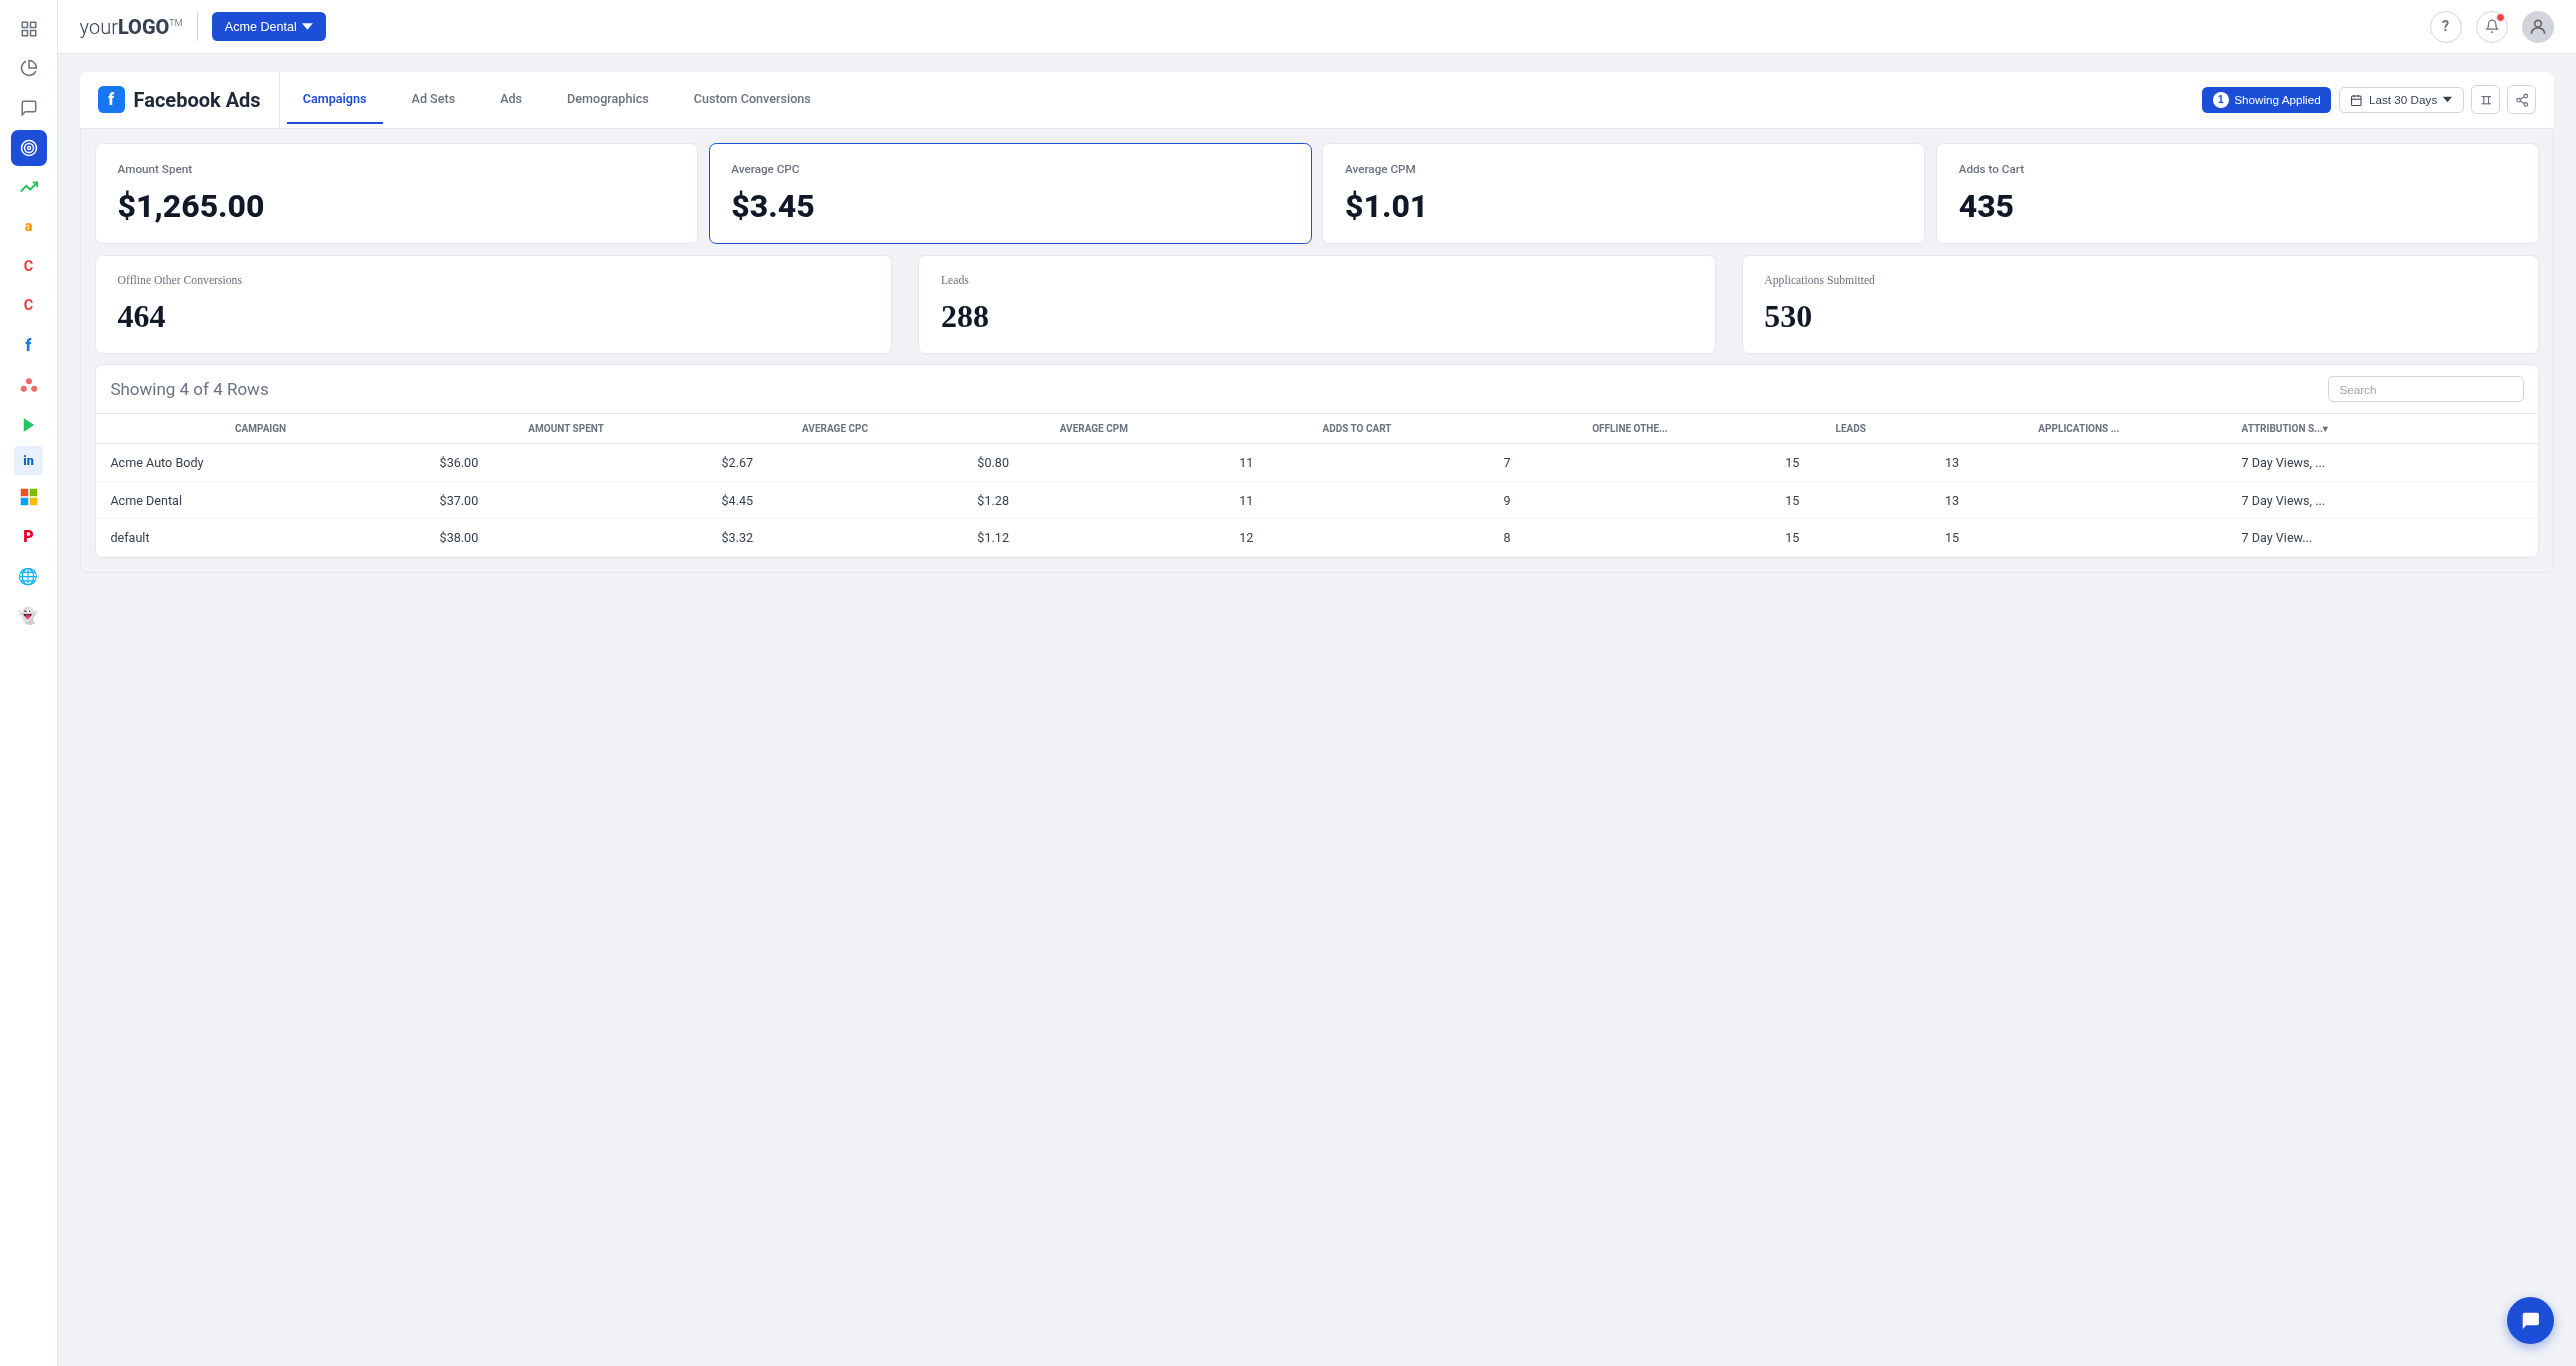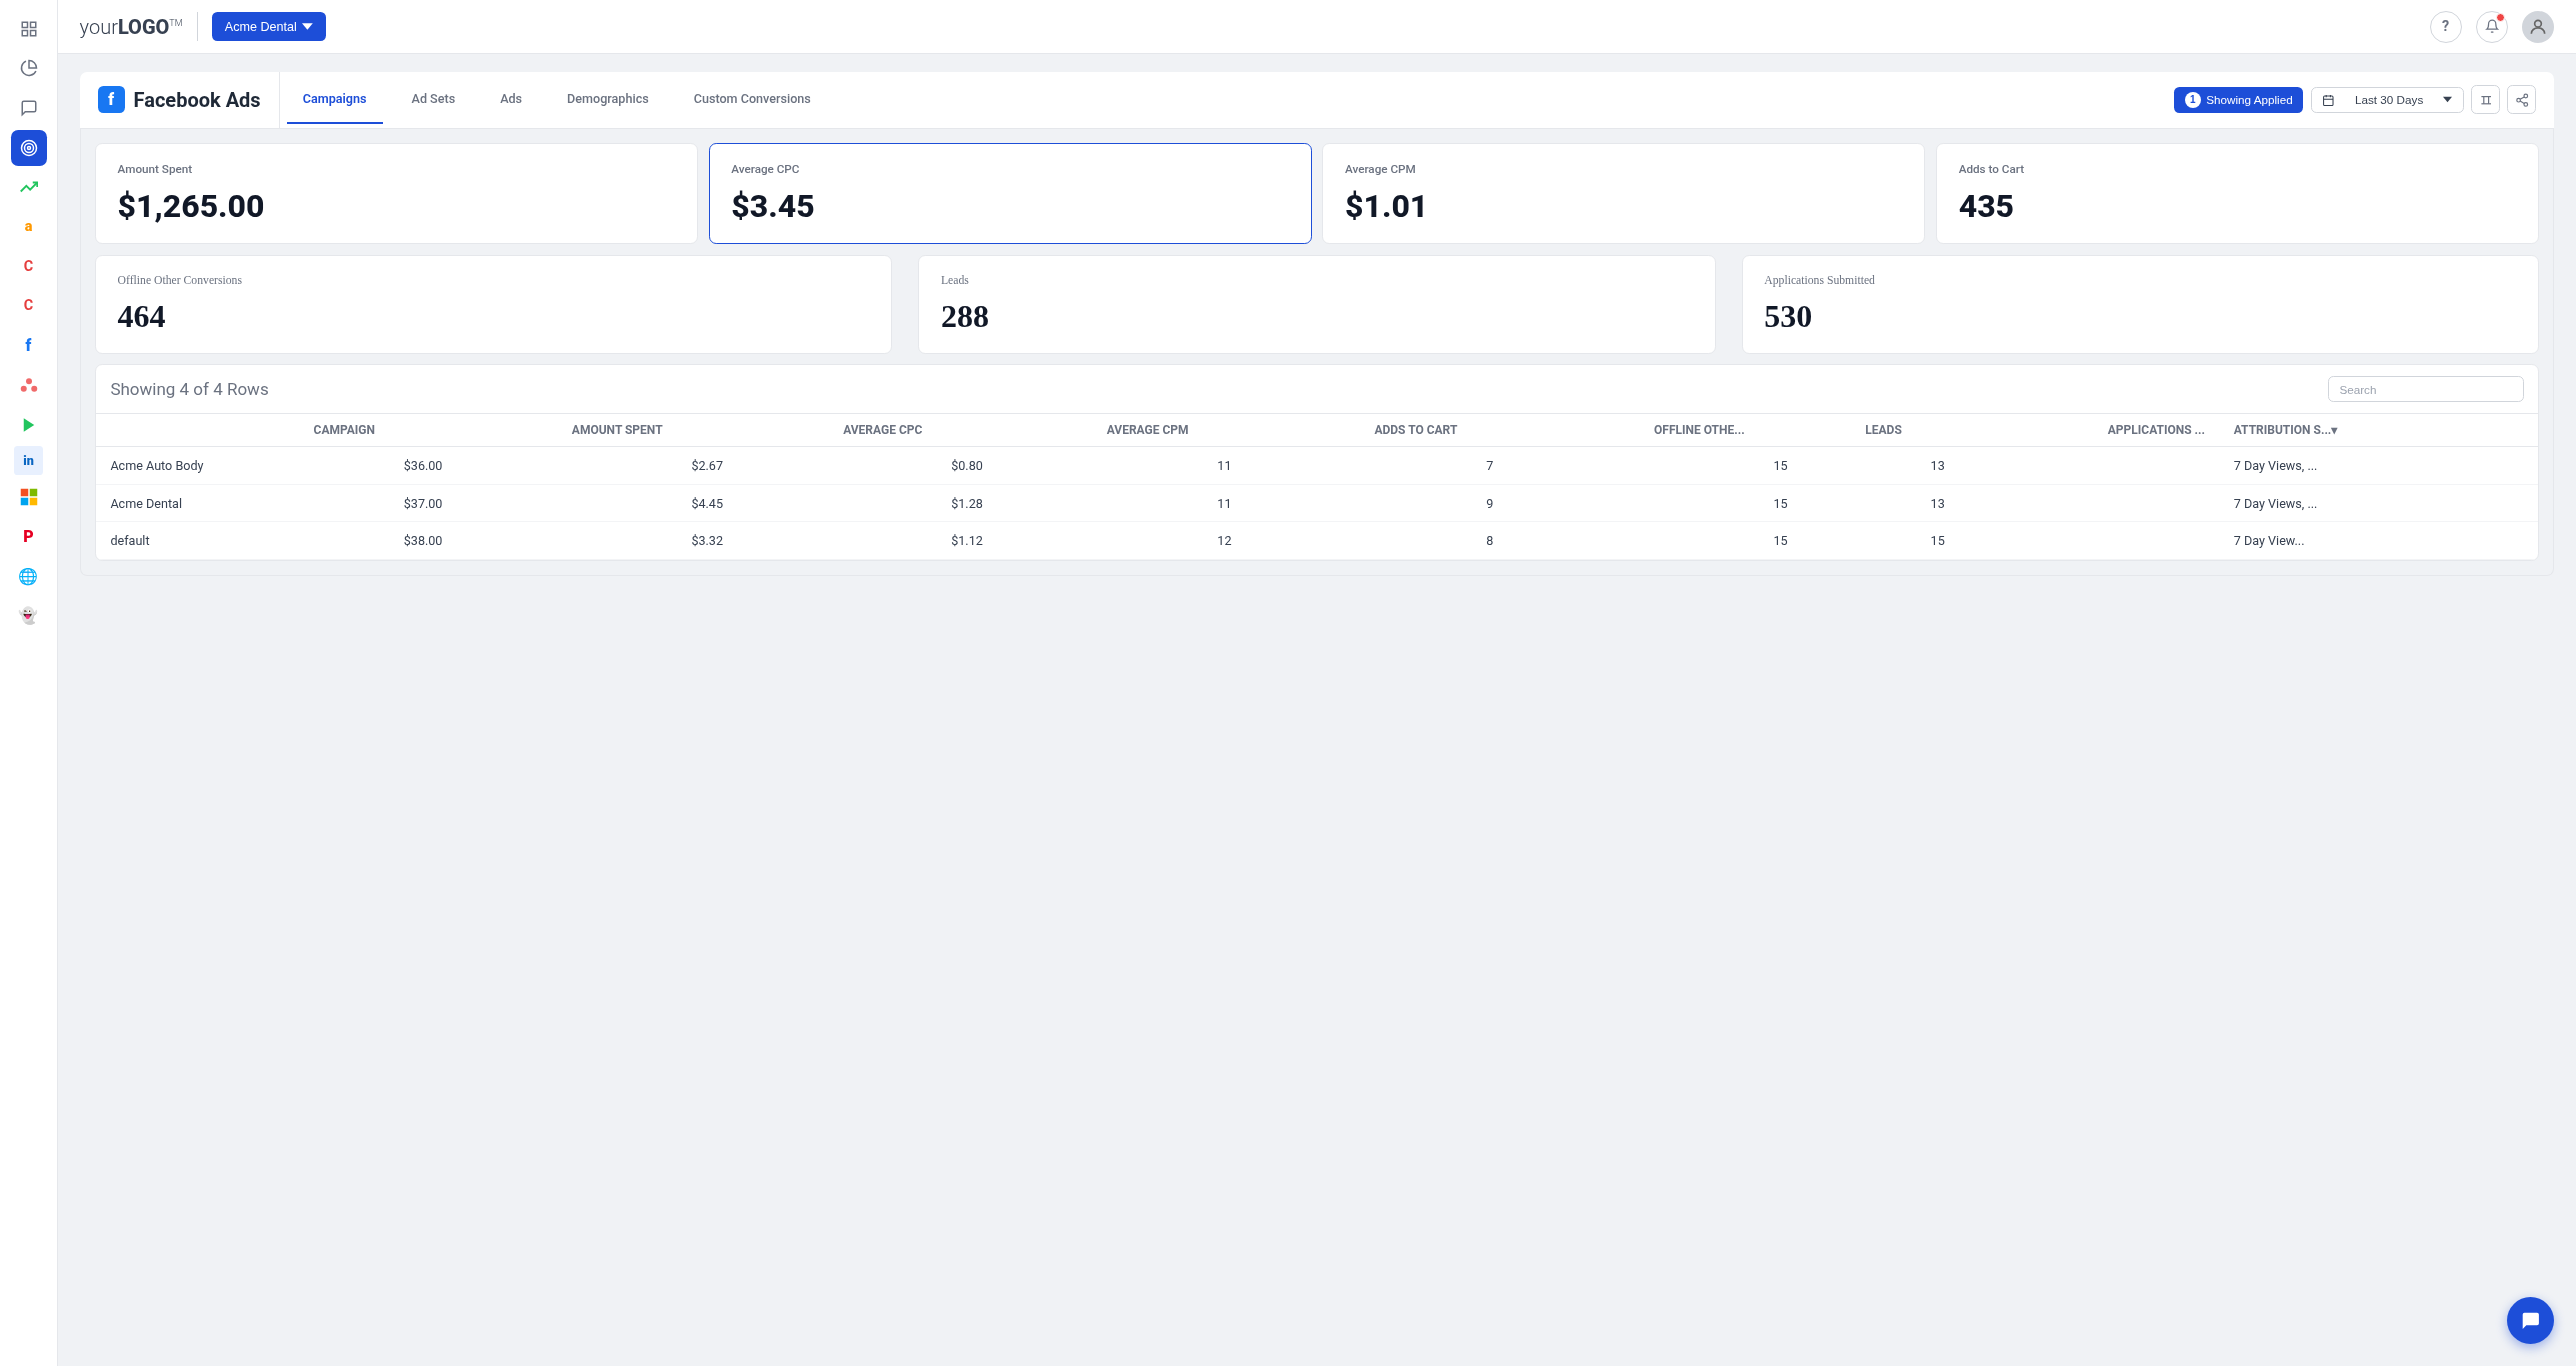--- a/index.html
+++ b/index.html
@@ -220,21 +220,21 @@
       height: 16px;
       display: flex;
       align-items: center;
       justify-content: center;
       font-size: 10px;
       font-weight: 700;
     }
     .date-btn {
       display: flex;
       align-items: center;
-      gap: 20px;
+      gap: 6px;
       background: #fff;
       color: #374151;
       border: 0.9px solid #d1d5db;
       border-radius: 5.4px;
       padding: 5.4px 10.8px;
       font-size: 11.7px;
       cursor: pointer;
     }
     .icon-btn-sm {
       width: 29px;
@@ -315,22 +315,22 @@
       outline: none;
       width: 196px;
     }
     .search-input::placeholder { color: #9ca3af; }
     table {
       width: 100%;
       border-collapse: collapse;
     }
     thead th {
       padding: 9px 14.4px;
-      text-align: right;
-      font-size: 12px;
+      text-align: center;
+      font-size: 10px;
       font-weight: 700;
       color: #6b7280;
       background: #fff;
       border-bottom: 1.8px solid #e5e7eb;
       white-space: nowrap;
     }
     thead th:last-child {
       display: flex;
       align-items: center;
       gap: 3.6px;

